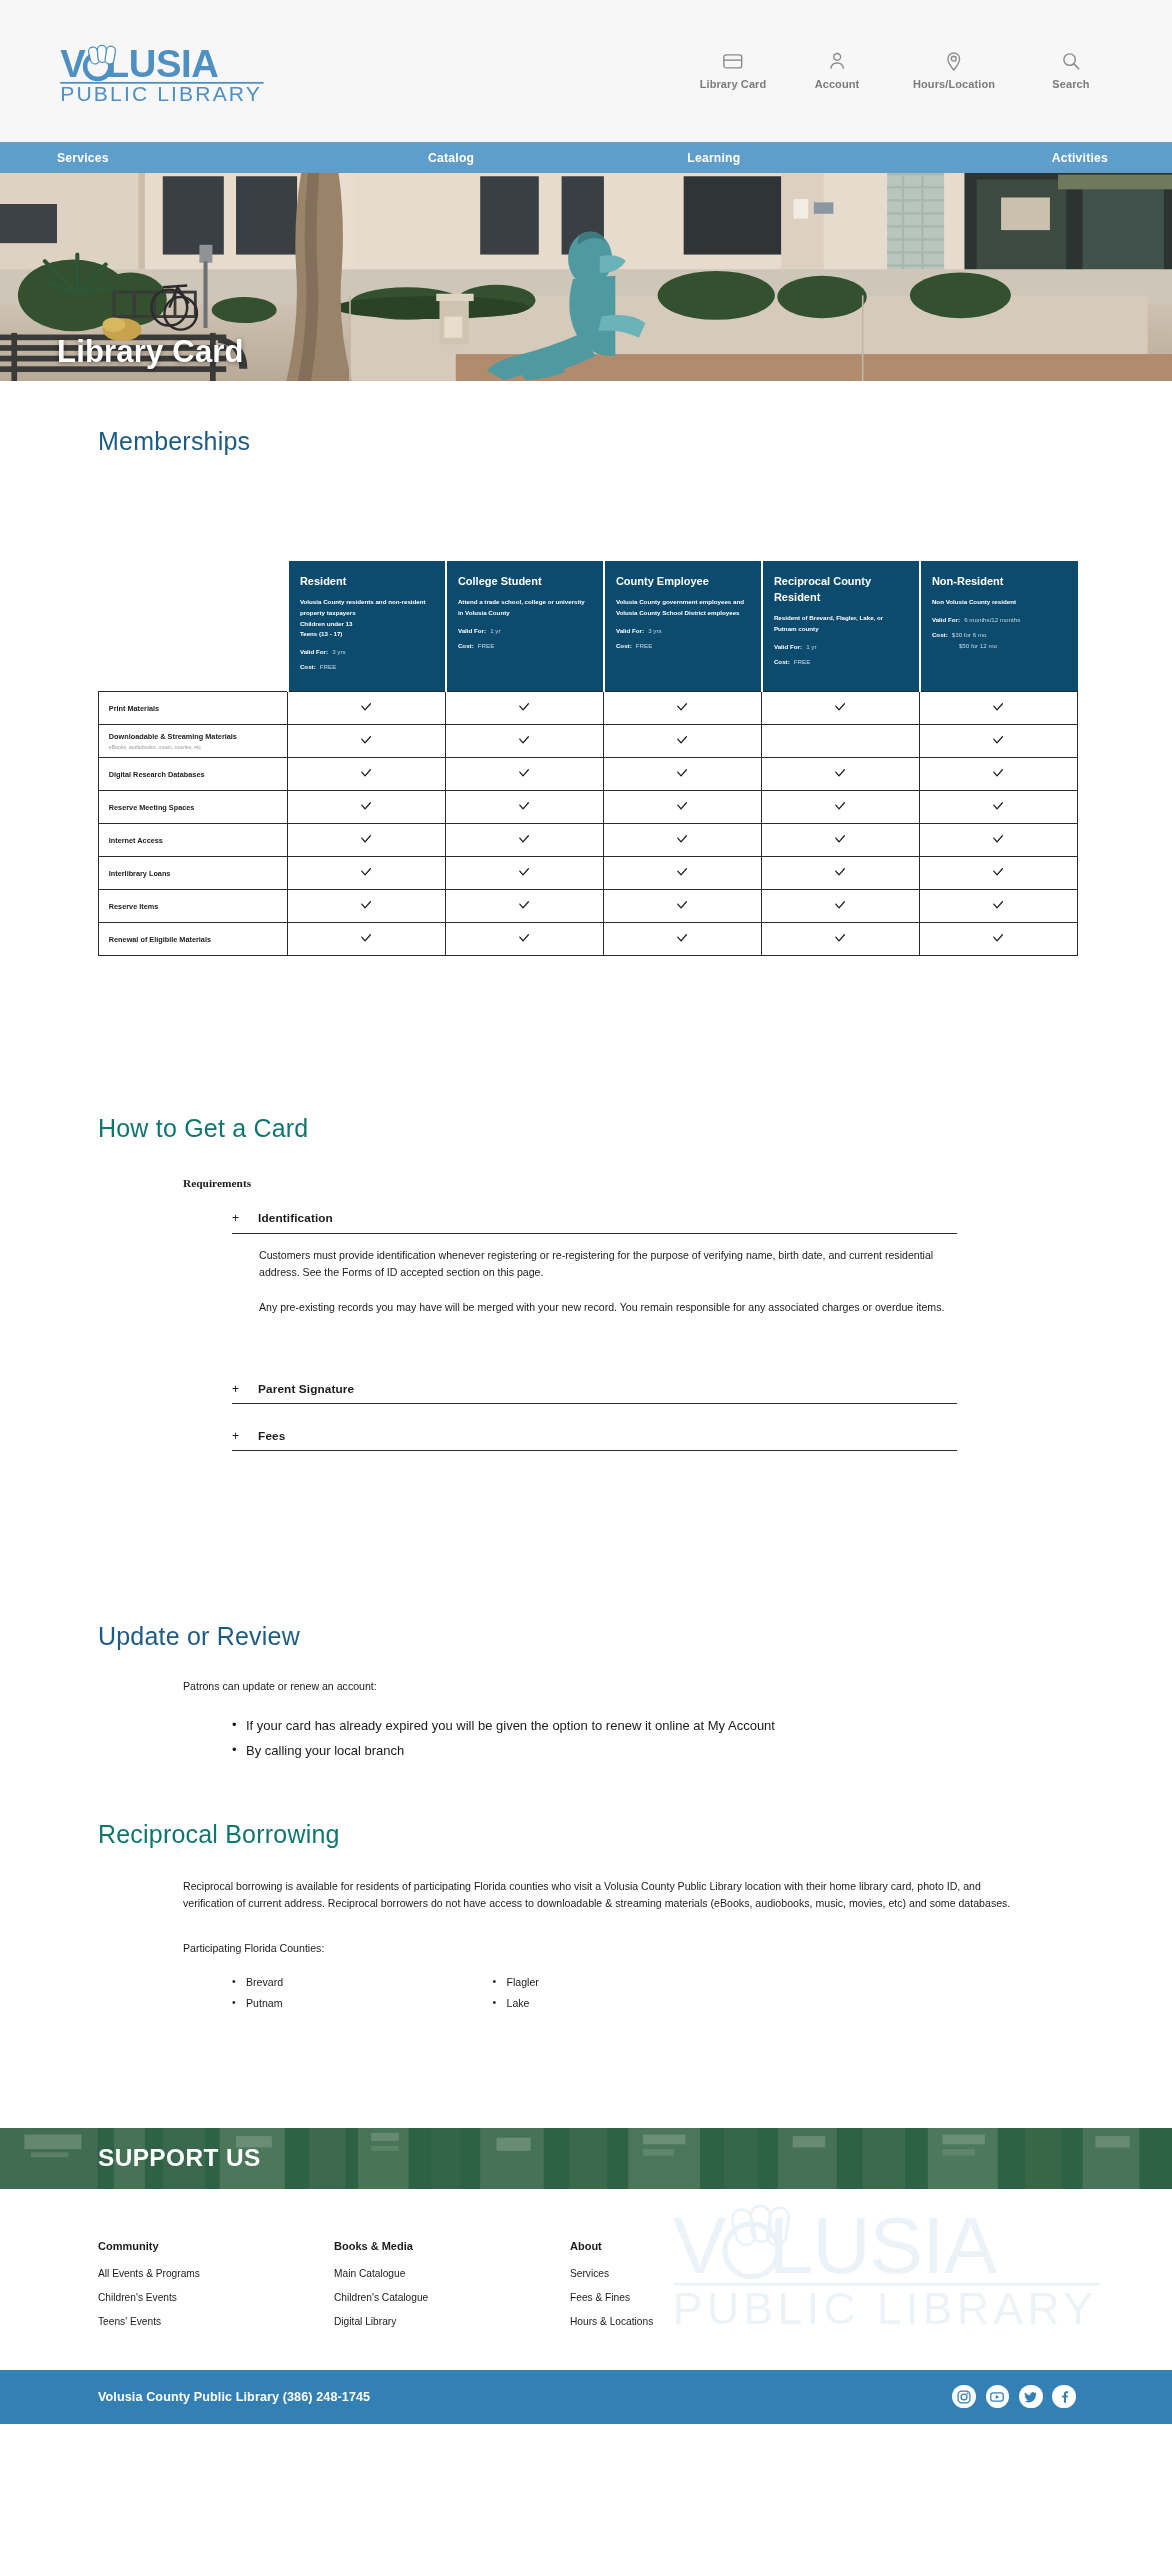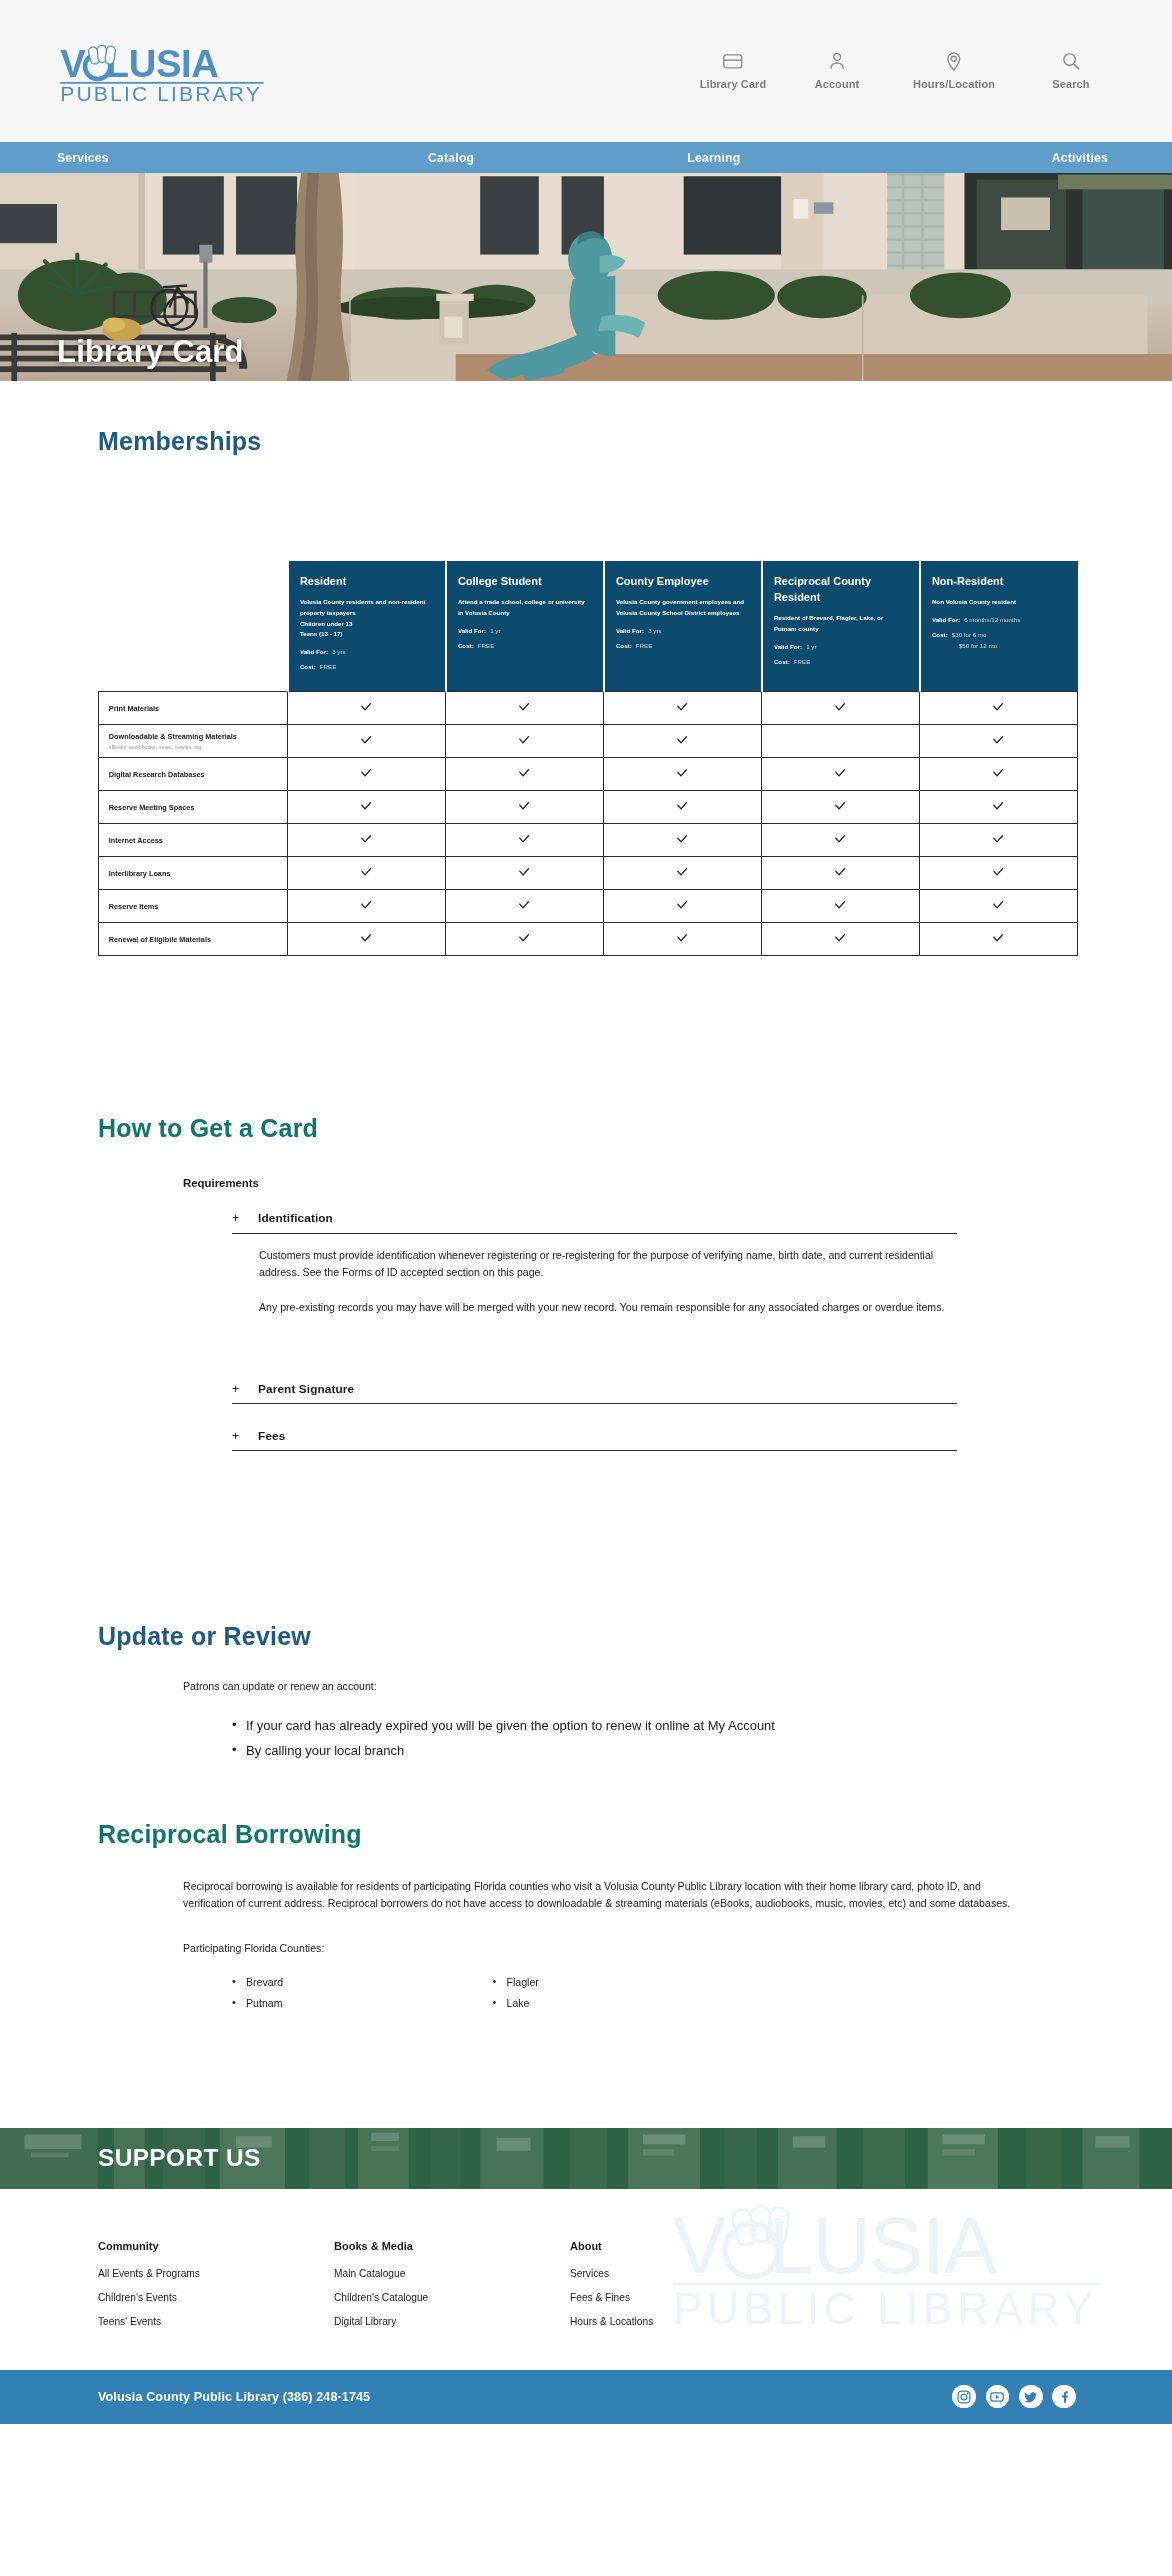--- a/index.html
+++ b/index.html
@@ -54,21 +54,21 @@
     position:absolute; left:57px; bottom:11.4px; z-index:5;
     color:#ffffff; font-size:31px; font-weight:700;
     text-shadow:0 0.8px 4.9px rgba(0,0,0,.45);
     letter-spacing:0.2px;
   }
 
   
   .content { padding:0 0 0 0; }
 
   h2.sec {
-    font-size:25px; font-weight:700; letter-spacing:0.2px;
+    font-size:25px; font-weight:400; letter-spacing:0.2px;
   }
   h2.blue { color:#1d5b85; }
   h2.green { color:#0f766e; }
 
   
   .tbl-zone { margin-top:105px; padding-left:98px; }
   table.memb {
     border-collapse:collapse; width:977px; table-layout:fixed;
   }
   table.memb col.c0 { width:189px; }
@@ -97,21 +97,21 @@
   table.memb tbody td.lbl .sub {
     display:block; font-size:5.2px; font-weight:400; color:#9a9a9a; margin-top:1.6px;
   }
   table.memb tbody td.ck { text-align:center; }
   .chk { display:inline-block; width:12.2px; height:12.2px; }
   .chk svg { display:block; }
 
   
   .how { margin-top:158px; padding-left:98px; }
   .req-lbl {
-    font-size:11.4px; font-weight:700; margin-top:34px; margin-left:85px;
+    font-size:11.4px; font-weight:700; margin-top:34px; margin-left:85px;font-family:Liberation Serif, serif;
   }
   .acc { margin-left:134px; width:725px; margin-top:15.5px; }
   .acc-item { }
   .acc-head {
     display:flex; align-items:center; gap:18px;
     padding:6.5px 0 7.3px 0; border-bottom:0.8px solid #2b2b2b; cursor:pointer;
   }
   .acc-head .plus { font-size:12.2px; font-weight:400; color:#1b1b1b; width:8.1px; }
   .acc-head .ttl { font-size:11.8px; font-weight:700; letter-spacing:0.1px; }
   .acc-body { padding:13px 0 0 27px; }

